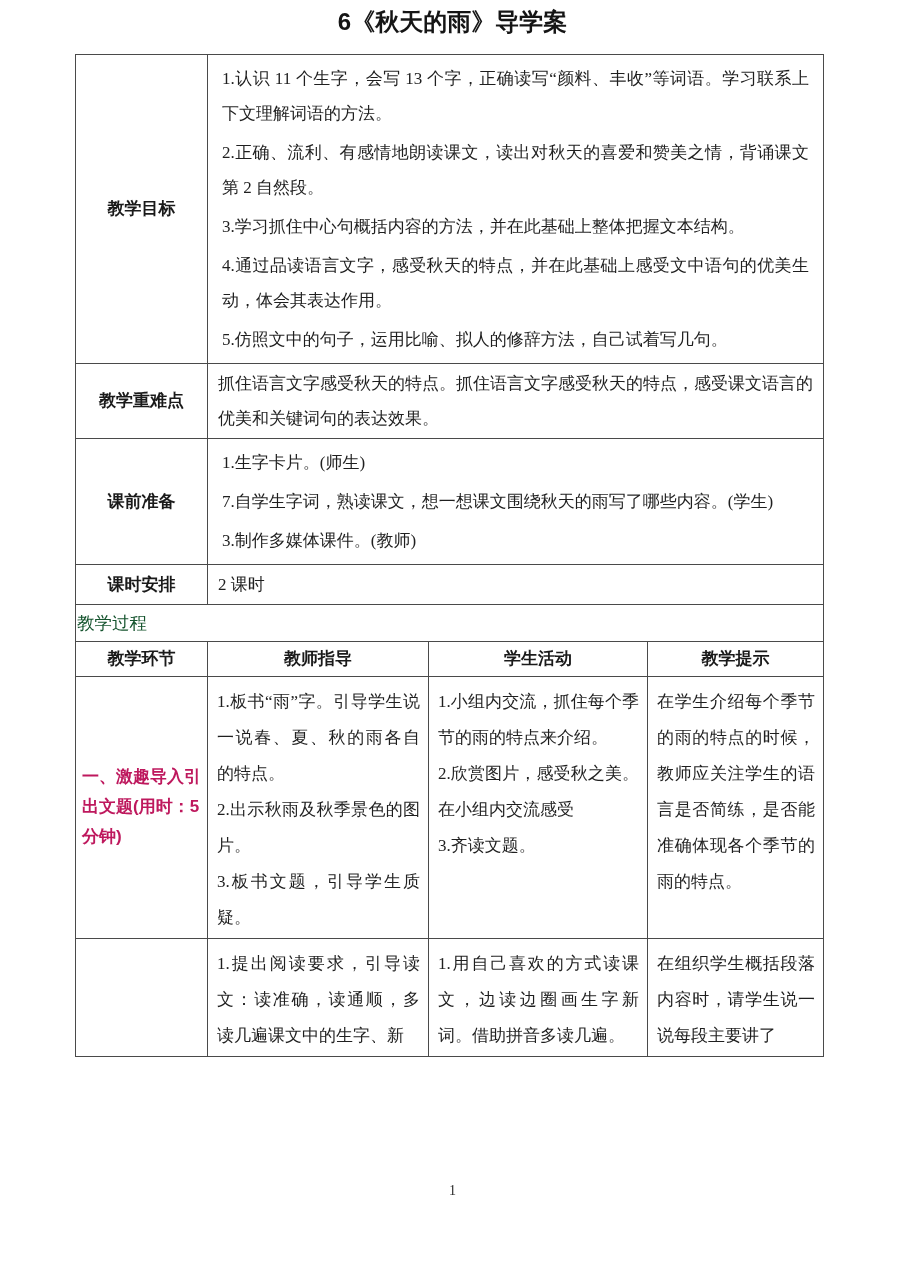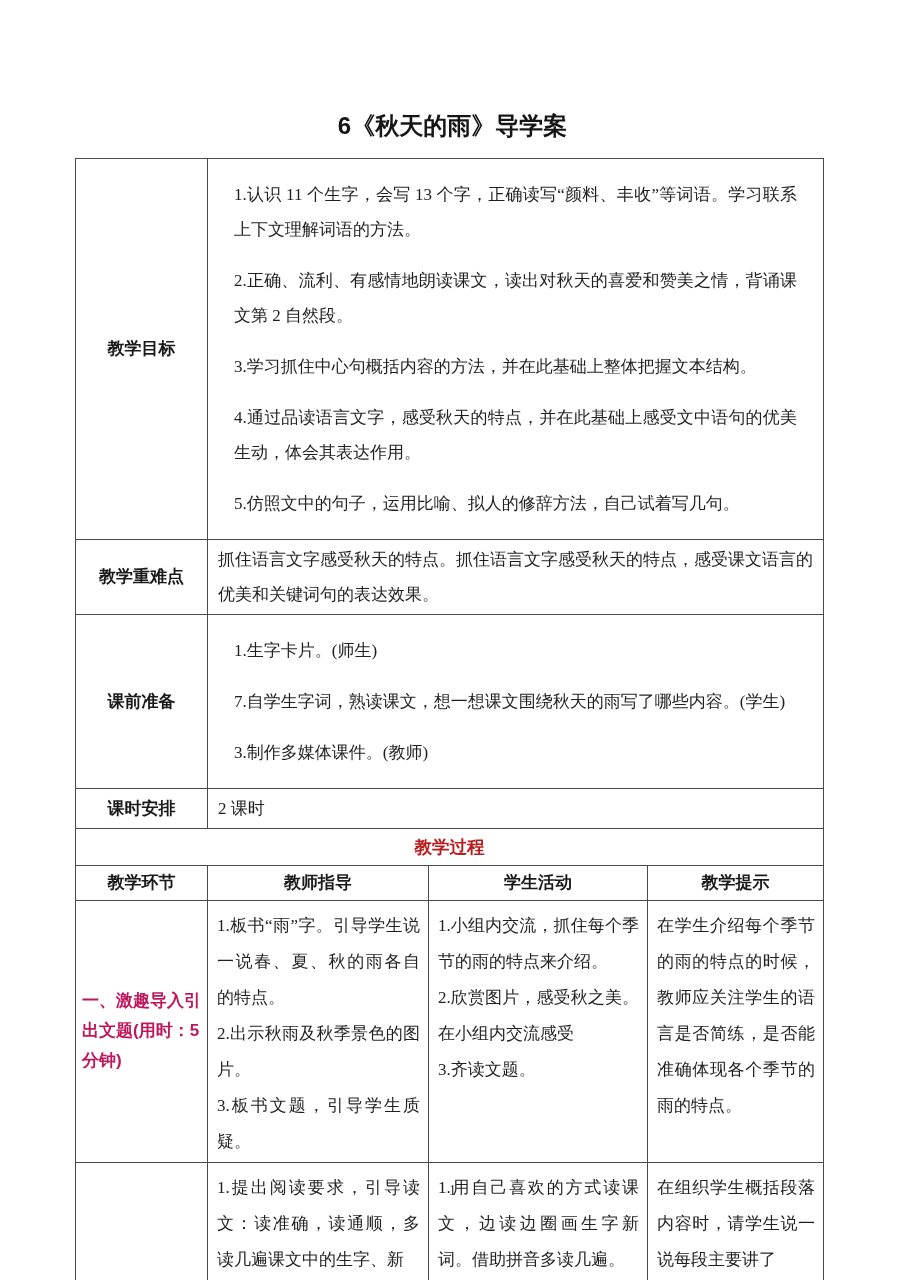--- a/index.html
+++ b/index.html
@@ -10,22 +10,21 @@
     font-family: "Liberation Serif", serif;
   }
   .page {
     position: relative;
     width: 905px;
     height: 1280px;
     background: #ffffff;
     overflow: hidden;
   }
   .doc-title {
-    margin: 0;
-    padding-top: 112px;
+    margin: 8px;
     text-align: center;
     font-family: "Liberation Sans", sans-serif;
     font-weight: bold;
     font-size: 24px;
     line-height: 1.2;
     color: #151515;
   }
   table.plan {
     margin: 17px 0 0 75px;
     width: 748px;
@@ -48,27 +47,26 @@
     text-align: center;
     vertical-align: middle;
     color: #1a1a1a;
   }
   .cell {
     vertical-align: middle;
     text-align: justify;
     padding: 2px 10px;
     line-height: 35px;
   }
-  .cell p { margin: 16px; }
+  .cell p { margin: 4px; }
   .section-cell {
-    text-align: center;
     vertical-align: middle;
-    font-weight: bold;
+    font-weight: normal;
     font-size: 17.5px;
-    color: #b91c1c;
+    color: #14532d;
   }
   .stage-cell {
     font-family: "Liberation Sans", sans-serif;
     font-weight: bold;
     vertical-align: middle;
     text-align: left;
     padding: 2px 6px;
     line-height: 30px;
     color: #be185d;
   }

